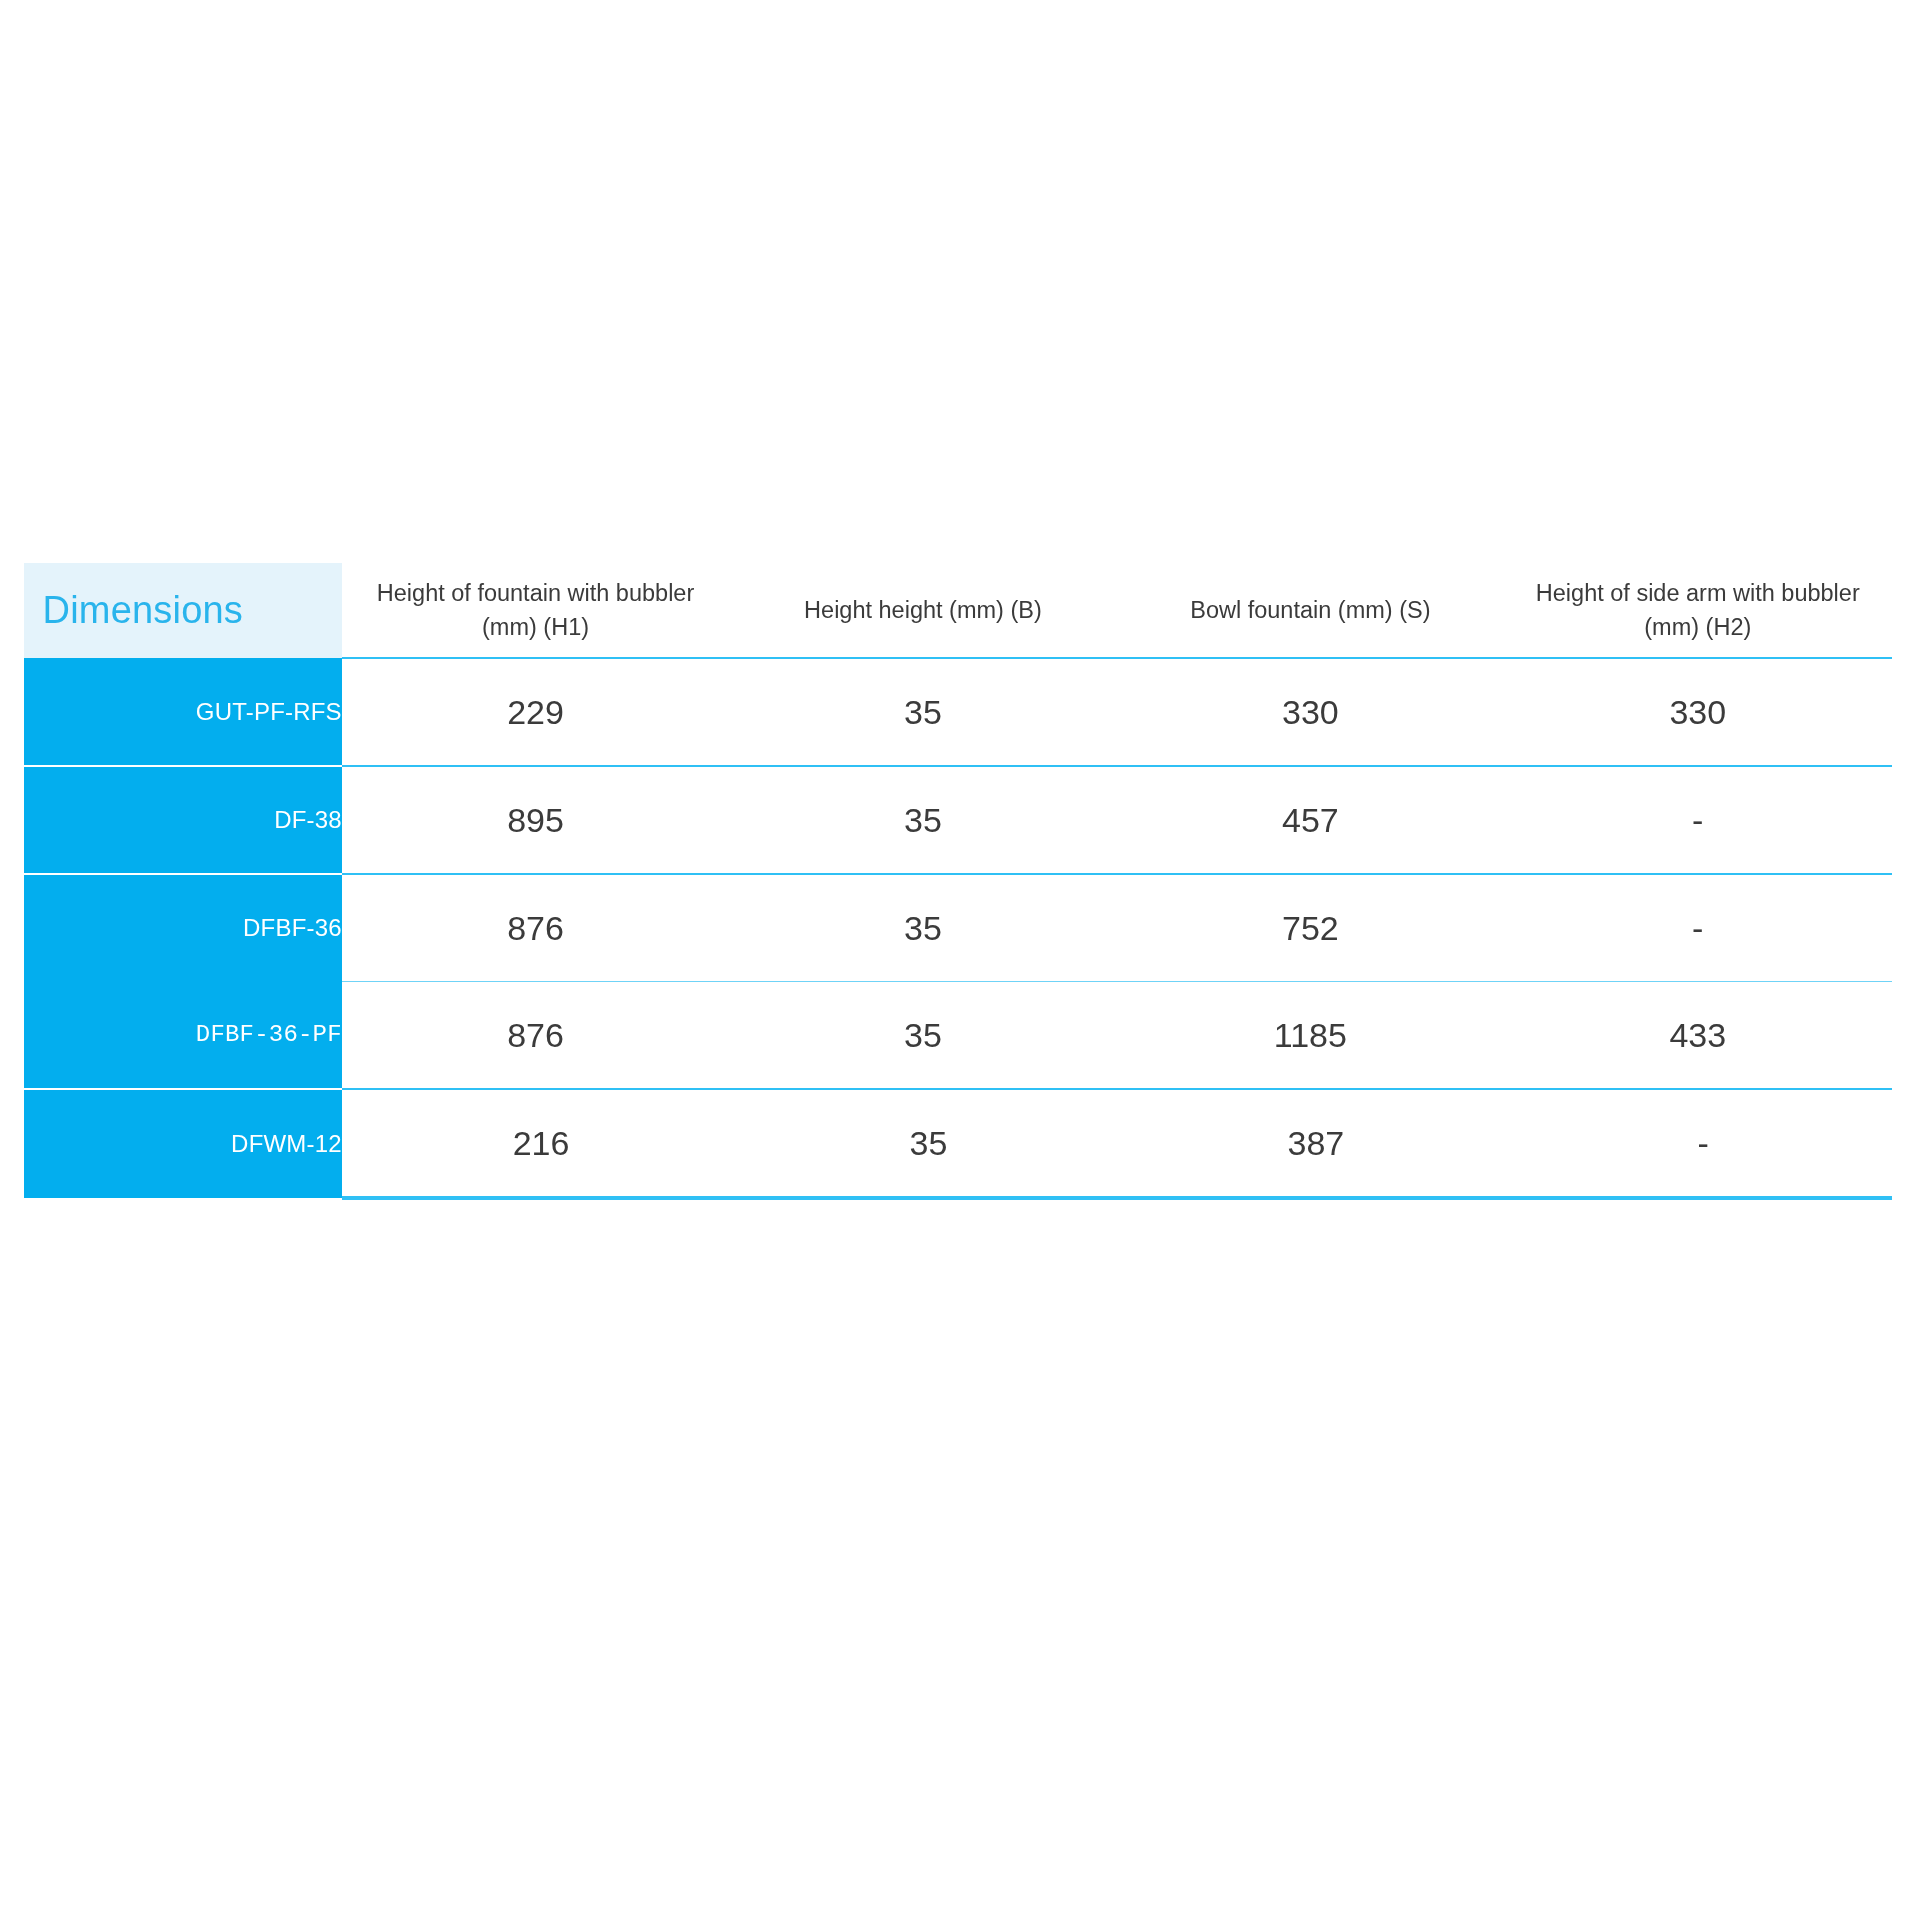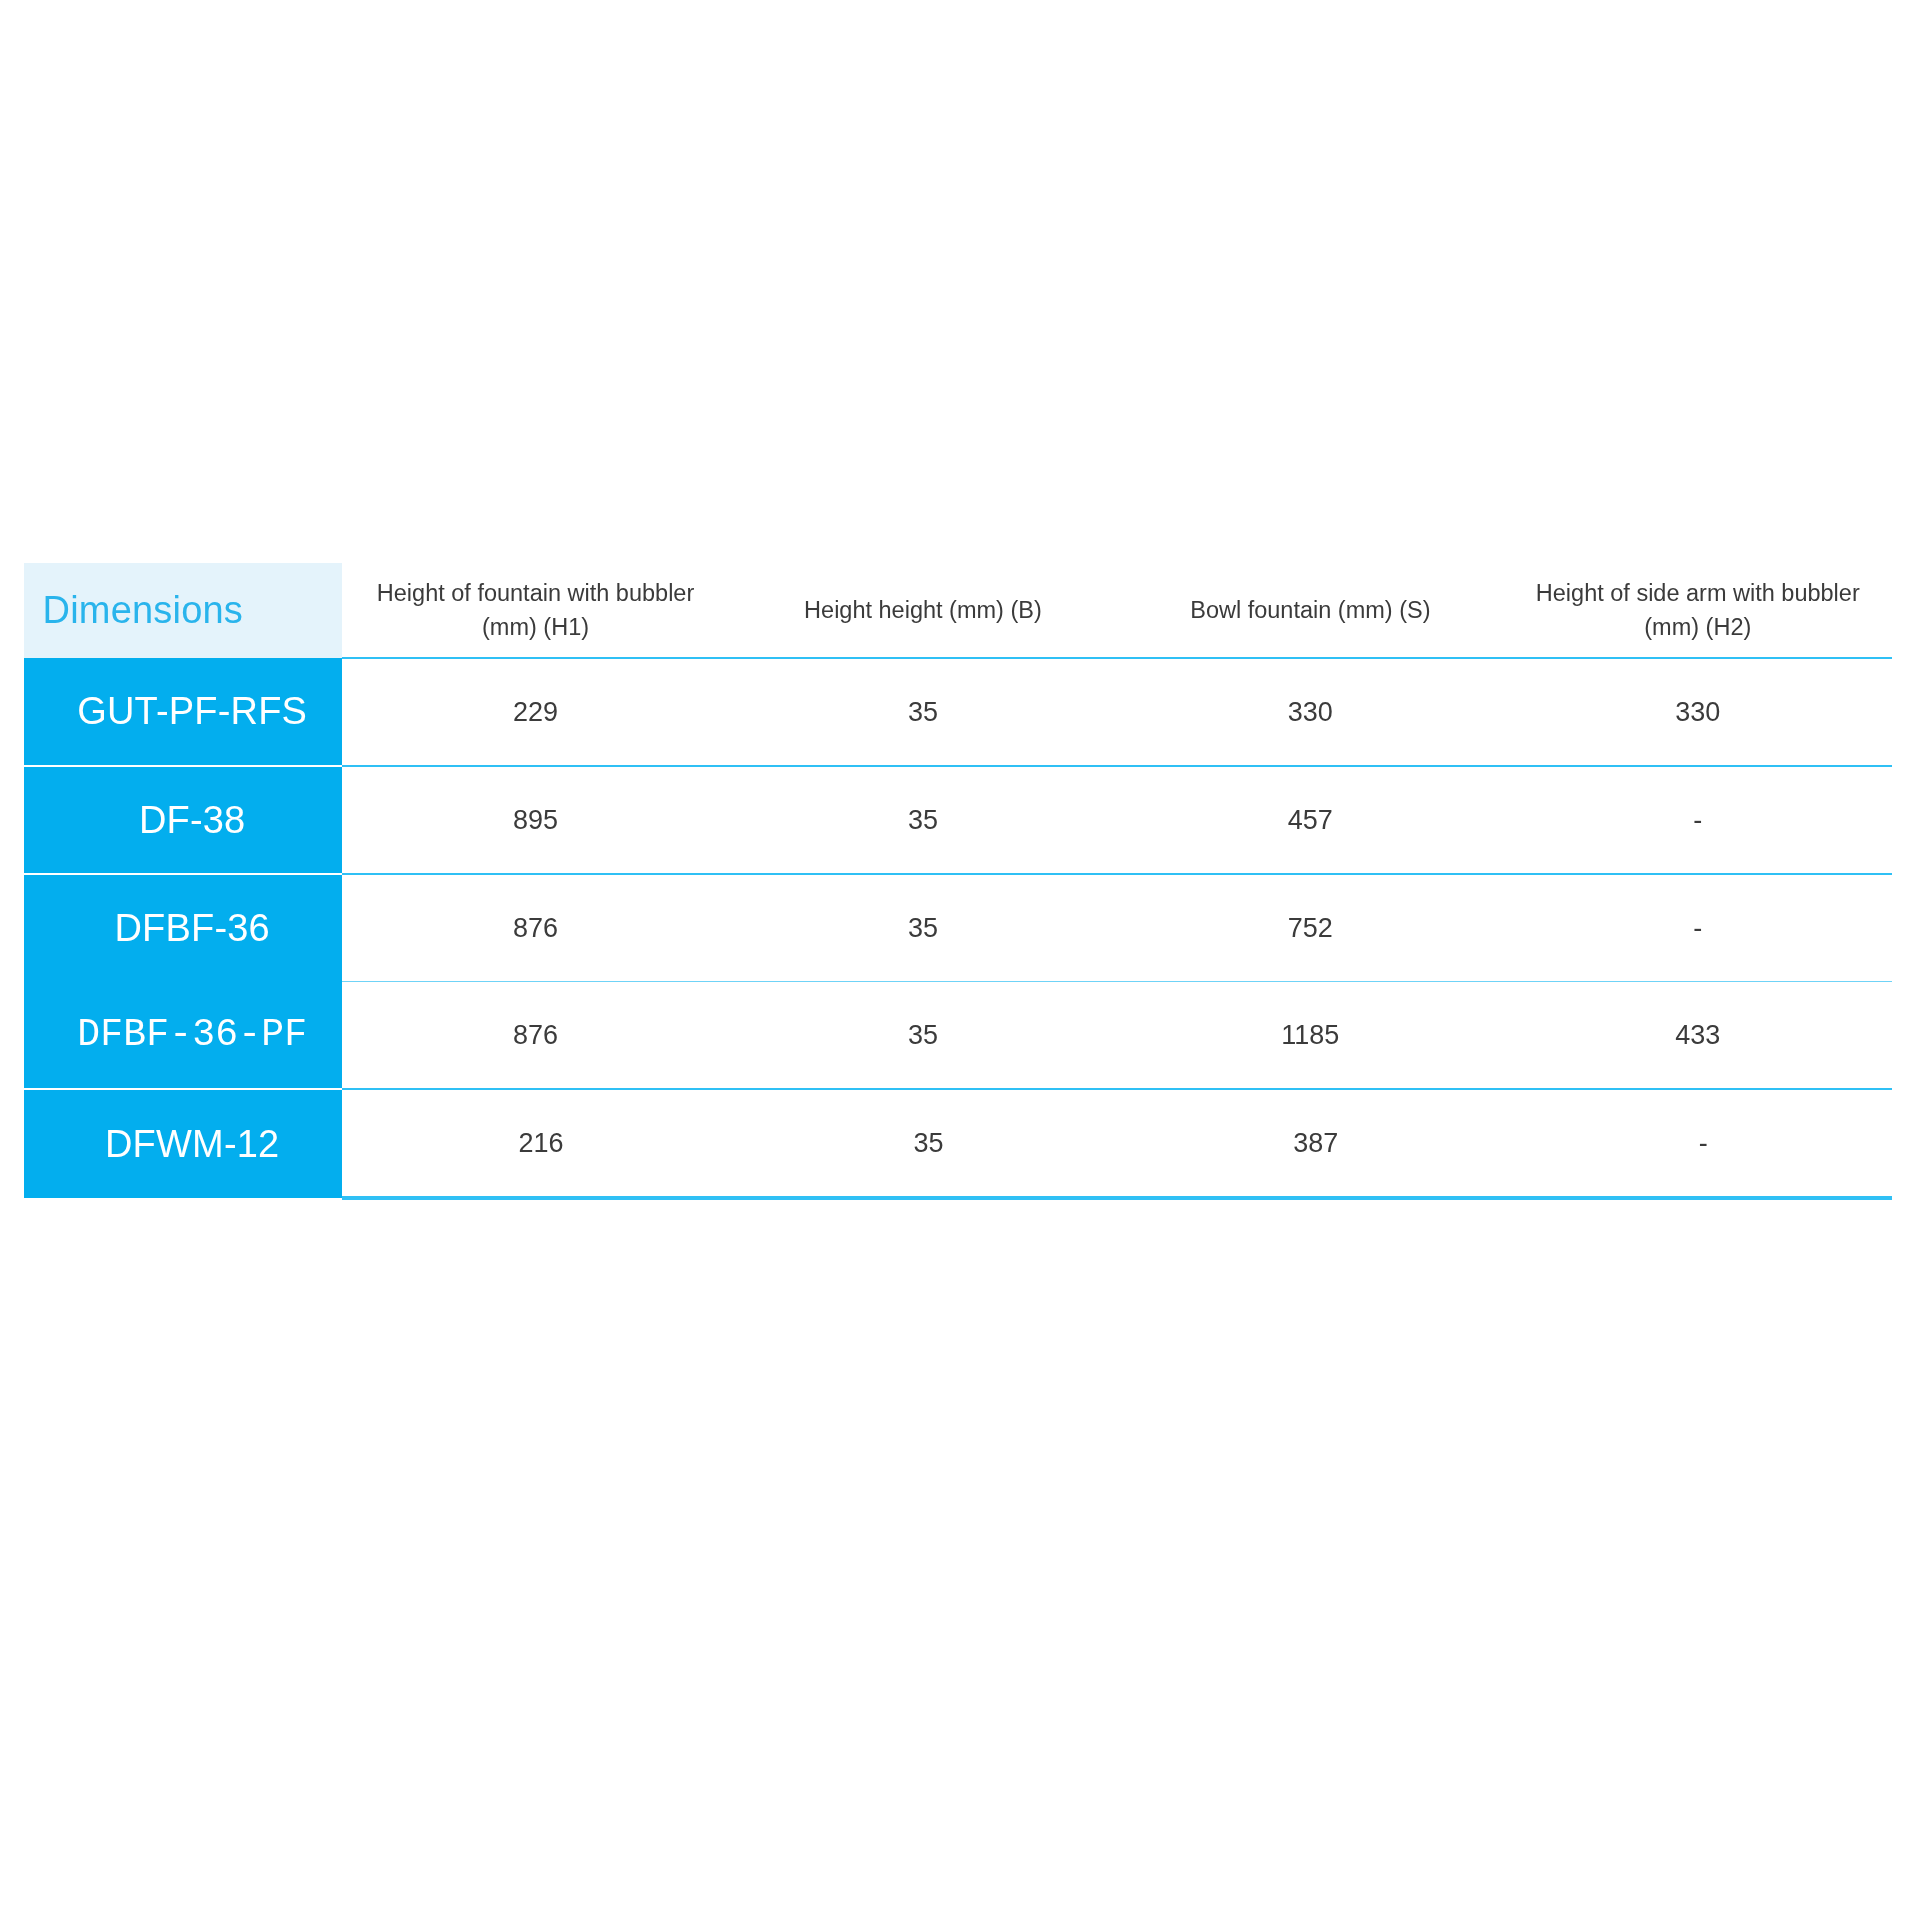--- a/index.html
+++ b/index.html
@@ -57,38 +57,38 @@
     vertical-align: middle;
     height: 94px;
     line-height: 1.45;
     padding: 0 17px;
   }
 
   
   .row-label {
     background: #03aeee;
     color: #ffffff;
-    font-size: 38px;
+    font-size: 24px;
     font-weight: 400;
-    text-align: center;
+    text-align: right;
     padding: 0 0 0 19px;
     vertical-align: middle;
     height: 104px;
     border-top: 2.8px solid #ffffff;
     letter-spacing: 0.2px;
   }
   
   .row-label.merge-top { border-top: 0; font-family: Liberation Mono, monospace; }
 
   tr.row-first .row-label { border-top: 0; }
 
   .row-data {
     background: #ffffff;
     color: #3b3b3b;
-    font-size: 27px;
+    font-size: 34px;
     text-align: center;
     vertical-align: middle;
     height: 104px;
     border-top: 2.8px solid #2fc0f5;
   }
   .row-data.rule-thin { border-top: 1.9px solid #6fd3f7; }
 
   tr.row-last .row-data { border-bottom: 4.7px solid #2fc0f5; padding-left: 12px; }
   tr.row-last .row-label { border-bottom: 0; }
 </style>

